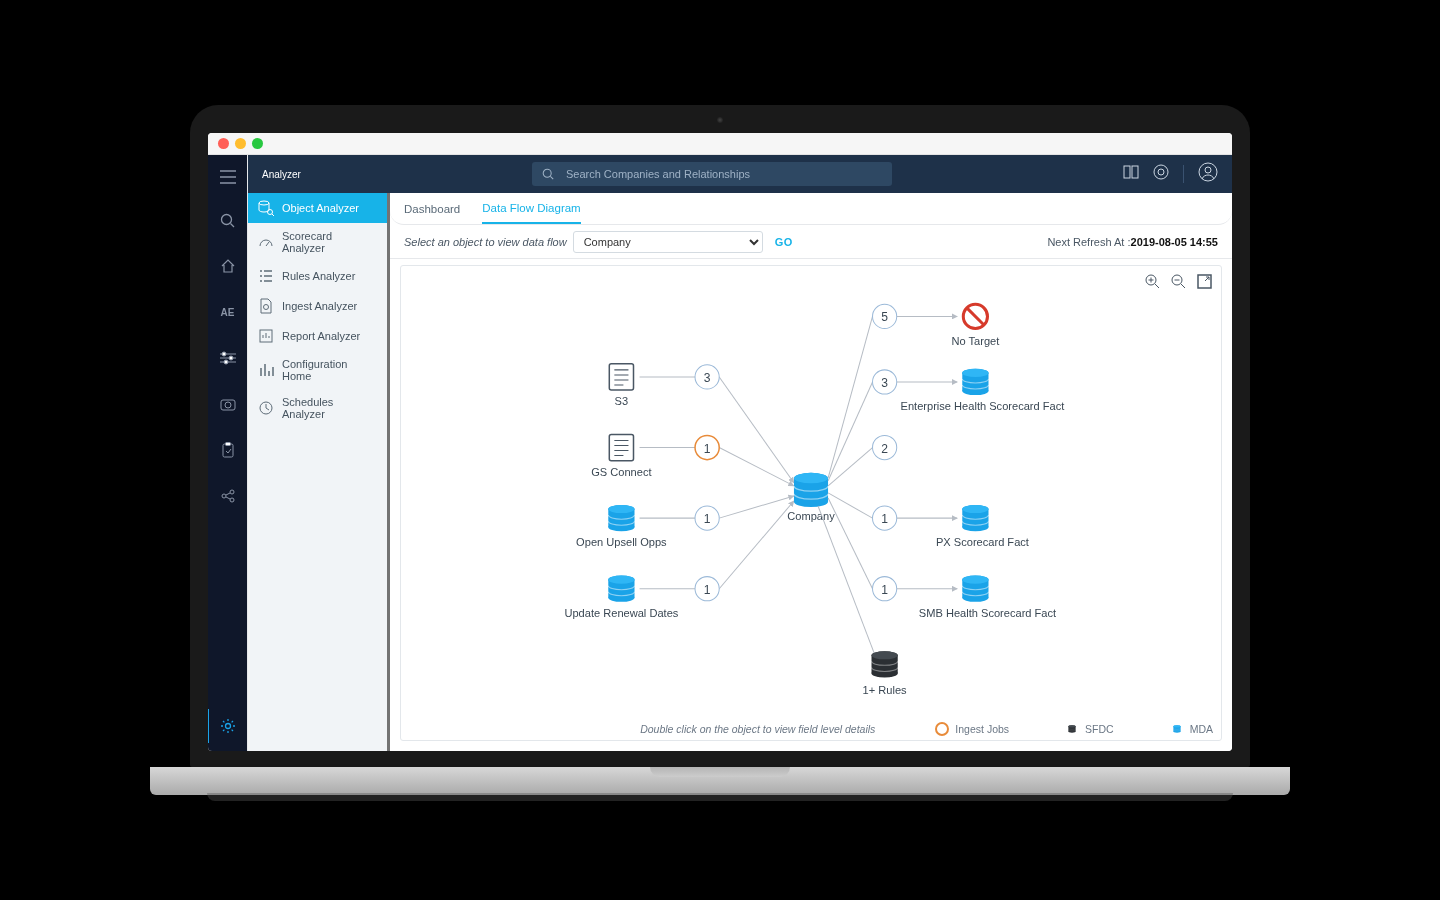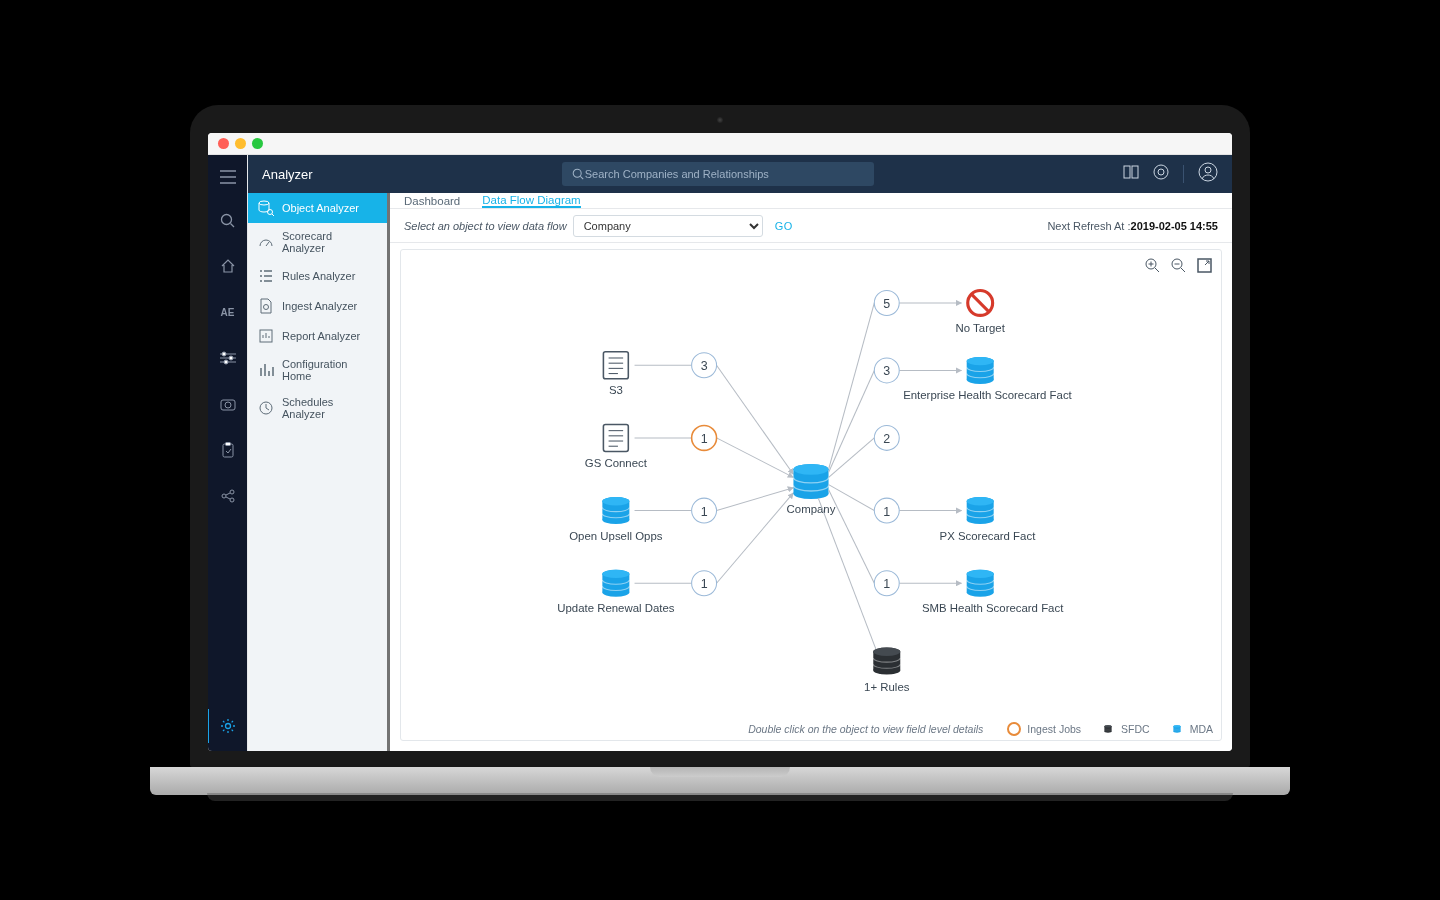--- a/index.html
+++ b/index.html
@@ -25,54 +25,54 @@
 .app { flex: 1; display: flex; overflow: hidden; }
 .icon-rail { width: 40px; background: #0f172a; border-right: 1px solid #e6e8eb; display: flex; flex-direction: column; align-items: center; padding: 8px 0; gap: 12px; }
 .icon-rail .slot { width: 40px; height: 34px; display: flex; align-items: center; justify-content: center; color: #8a94a6; }
 .icon-rail .slot.top { height:28px; }
 .icon-rail .slot.active { color: #1aa3e8; border-left: 2px solid #1aa3e8; margin-left: -2px; }
 .icon-rail .spacer { flex:1; }
 
 .main-col { flex: 1; display: flex; flex-direction: column; min-width: 0; }
 
 .topbar { height: 38px; background: #1e3149; display: flex; align-items: center; padding: 0 14px; color: #fff; gap: 16px; }
-.topbar .title { font-size: 13px; font-weight: 400; }
+.topbar .title { font-size: 10px; font-weight: 400; }
 .searchwrap { flex: 1; display: flex; justify-content: center; }
-.search { width: 312px; height: 24px; background: #2e4863; border-radius: 3px; display: flex; align-items: center; padding: 0 10px; color: #9fb2c6; font-size: 11px; gap: 1px; }
+.search { width: 360px; height: 24px; background: #2e4863; border-radius: 3px; display: flex; align-items: center; padding: 0 10px; color: #9fb2c6; font-size: 11px; gap: 12px; }
 .search input { background: transparent; border: 0; color: #9fb2c6; font-size: 11px; flex:1; outline: none; }
 .search input::placeholder { color: #9fb2c6; }
 .topicons { display: flex; align-items: center; gap: 14px; color: #cbd6e2; }
 .topicons .divider { width: 1px; height: 18px; background: #3a5270; }
 
 .workspace { flex: 1; display: flex; min-height: 0; }
 .side-panel { width: 142px; background: #f1f4f7; border-right: 3px solid #737373; }
 .side-panel .item { display: flex; align-items: center; gap: 8px; padding: 7px 10px; font-size: 11px; color: #45535f; cursor: pointer; }
 .side-panel .item.active { background: #17b3e8; color: #fff; }
 .side-panel .item .icn { width: 16px; height: 16px; display: flex; align-items: center; justify-content: center; }
 
 .content { flex: 1; display: flex; flex-direction: column; background: #fff; min-width: 0; }
-.tabs { height: 16px; border-bottom: 1px solid #e6e8eb; display: flex; align-items: center; padding: 0 14px; gap: 22px; font-size: 11.5px; }
+.tabs { height: 32px; border-bottom: 1px solid #e6e8eb; display: flex; align-items: center; padding: 0 14px; gap: 22px; font-size: 11.5px; border-radius: 14px; }
 .tabs .tab { color: #5a6a78; cursor: pointer; height: 100%; display: flex; align-items: center; }
 .tabs .tab.active { color: #17b3e8; border-bottom: 2px solid #17b3e8; }
 
 .filter-row { height: 34px; display: flex; align-items: center; padding: 0 14px; gap: 6px; font-size: 11px; border-bottom: 1px solid #e6e8eb; }
 .filter-row .lbl { color: #4a5764; font-style: italic; }
 .filter-row select { height: 22px; width: 190px; border: 1px solid #d4dbe1; border-radius: 3px; font-size: 11px; padding: 0 6px; color: #333; background:#fff; }
-.filter-row .go { color: #17b3e8; font-weight: 400; letter-spacing: .5px; cursor: pointer; padding: 0 6px; text-align: center; }
+.filter-row .go { color: #17b3e8; font-weight: 700; letter-spacing: .5px; cursor: pointer; padding: 0 6px; text-align: center; }
 .filter-row .grow { flex: 1; }
 .filter-row .refresh { color: #4a5764; }
 .filter-row .refresh b { color: #111; font-weight: 700; }
 
 .canvas-wrap { flex: 1; margin: 6px 10px 10px 10px; border: 1px solid #e3e7eb; border-radius: 3px; position: relative; background: #fff; overflow: hidden; }
 .canvas-tools { position: absolute; top: 6px; right: 8px; display: flex; gap: 8px; color: #4a5764; }
 .canvas-tools .tbtn { width: 18px; height: 18px; display: flex; align-items: center; justify-content: center; cursor: pointer; }
 .canvas-foot { position: absolute; bottom: 4px; left: 12px; right: 8px; display: flex; align-items: center; font-size: 10.5px; color: #6b7785; }
 .canvas-foot .hint { font-style: italic; margin-left: auto; }
 .legend { display: flex; align-items: center; gap: 20px; margin-left: 24px; }
-.legend .leg { display: flex; align-items: center; gap: 6px; }
+.legend .leg { display: flex; align-items: center; gap: 6px; margin-left: 36px; }
 .legend .ring { width: 14px; height: 14px; border: 2px solid #e88b3a; border-radius: 50%; }
 .legend .db-mini { width: 14px; height: 14px; }
 
 
 .nodelabel { font-size: 11px; fill: #3a4753; text-anchor: middle; }
 .badge-text { font-size: 12px; fill: #3a4753; text-anchor: middle; dominant-baseline: central; }
 
 svg text { user-select: none; }
 </style>
 </head>
@@ -251,21 +251,21 @@
                 <div class="tab">Dashboard</div>
                 <div class="tab active">Data Flow Diagram</div>
               </div>
 
               <div class="filter-row">
                 <span class="lbl">Select an object to view data flow</span>
                 <select><option>Company</option></select>
                 <span class="go">GO</span>
                 <span class="grow"></span>
                 <span class="refresh">
-                  <span>Next Refresh At :</span><b>2019-02-05 14:55</b>
+                  <span>Next Refresh At :</span><b>2019-08-05 14:55</b>
                 </span>
               </div>
 
               <div class="canvas-wrap">
                 <div class="canvas-tools">
                   <span class="tbtn">
                       <svg width="15" height="15" viewBox="0 0 15 15">
                         <circle cx="6" cy="6" r="5" stroke="#4a5764" fill="none"></circle>
                         <line x1="10" y1="10" x2="14" y2="14" stroke="#4a5764"></line>
                         <path d="M6 3.5v5M3.5 6h5" stroke="#4a5764"></path>

